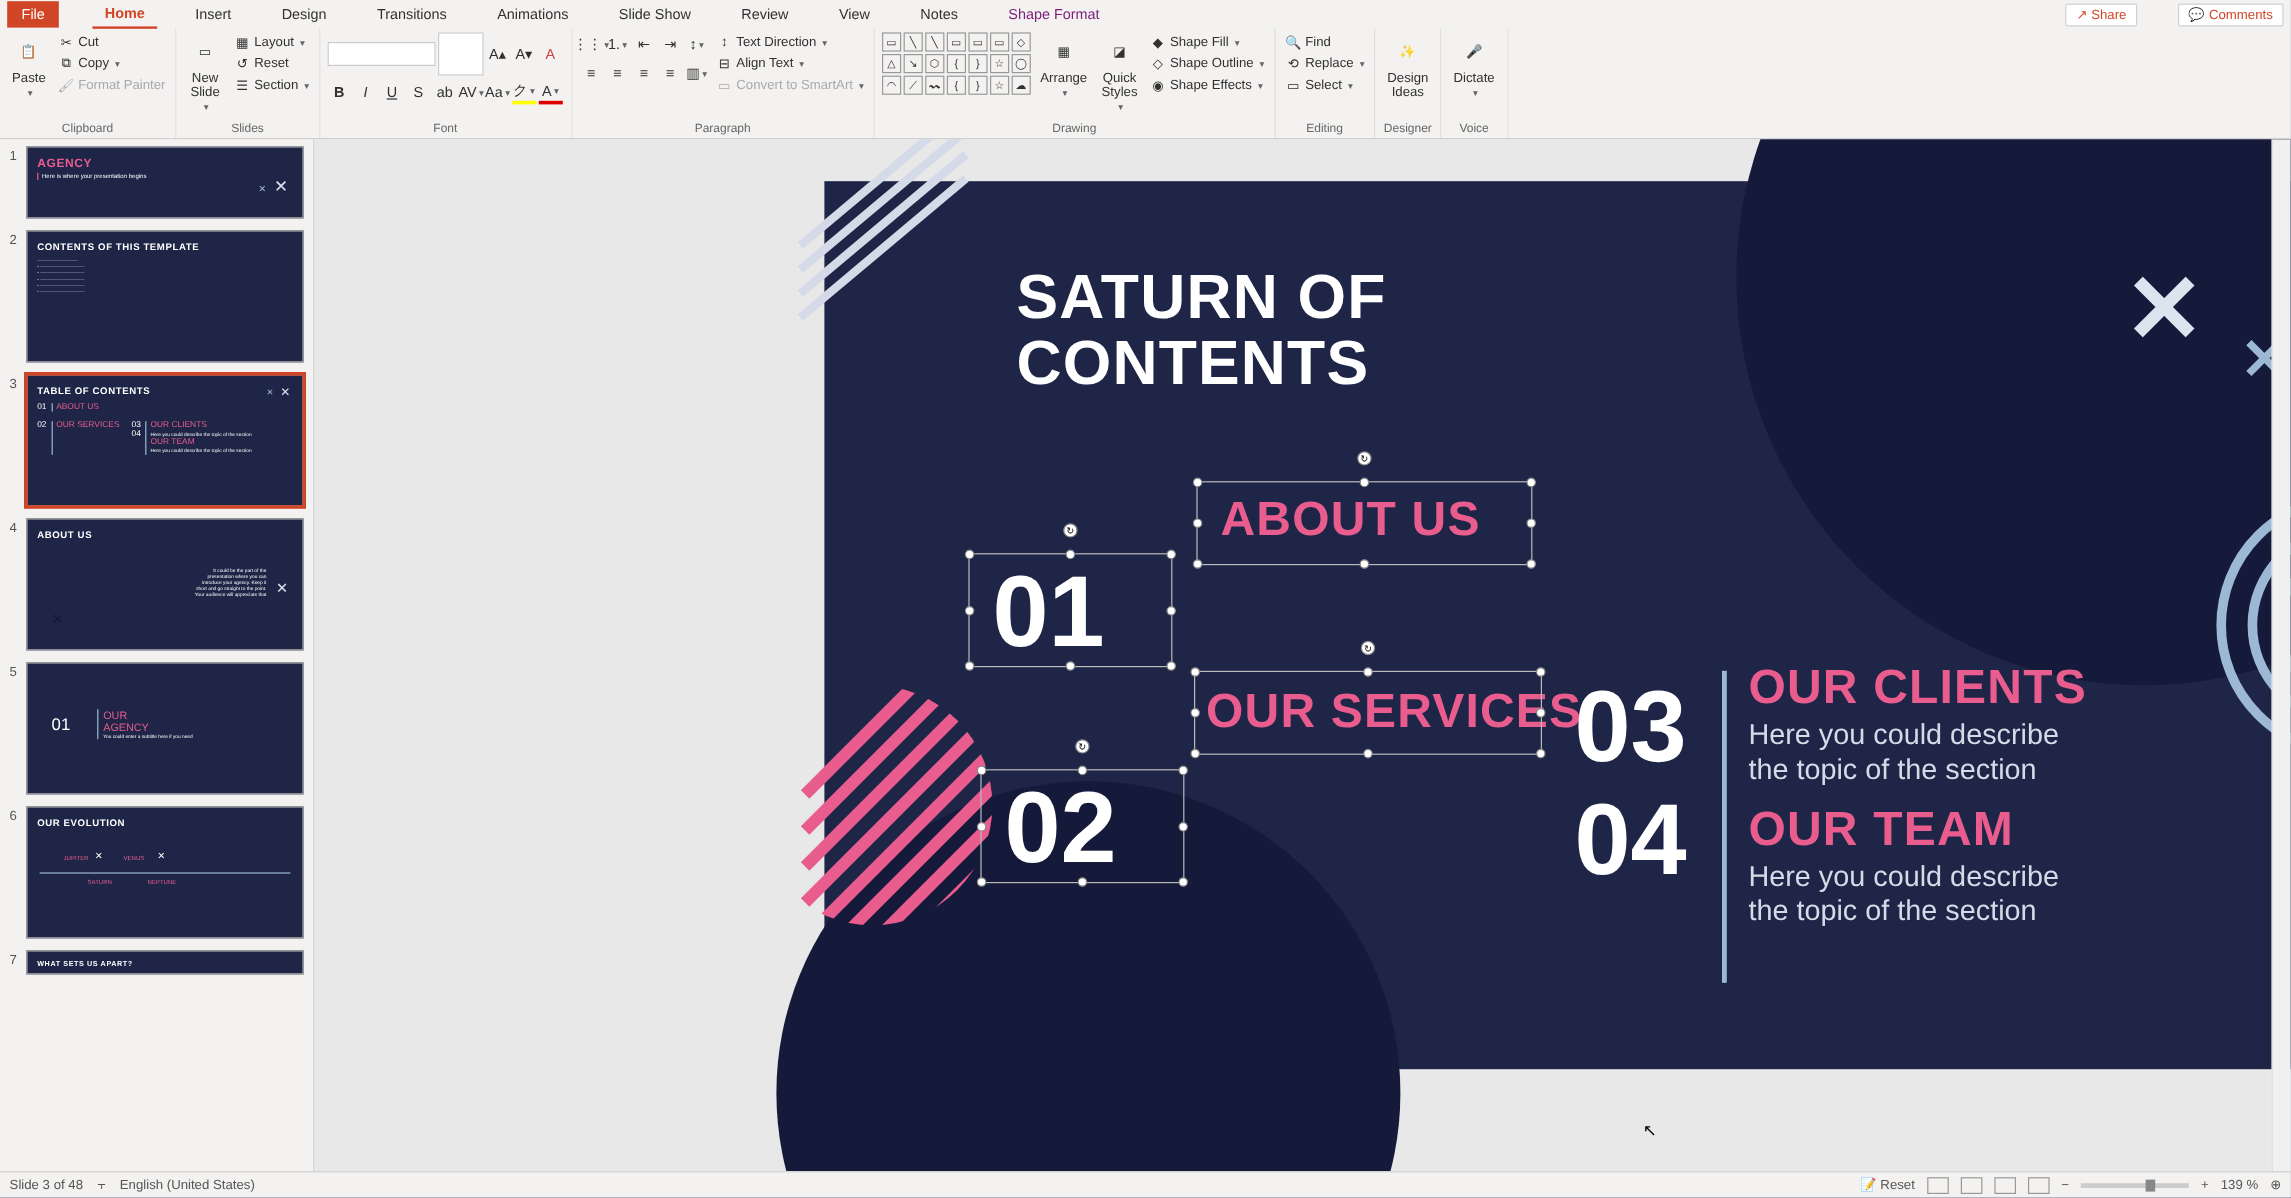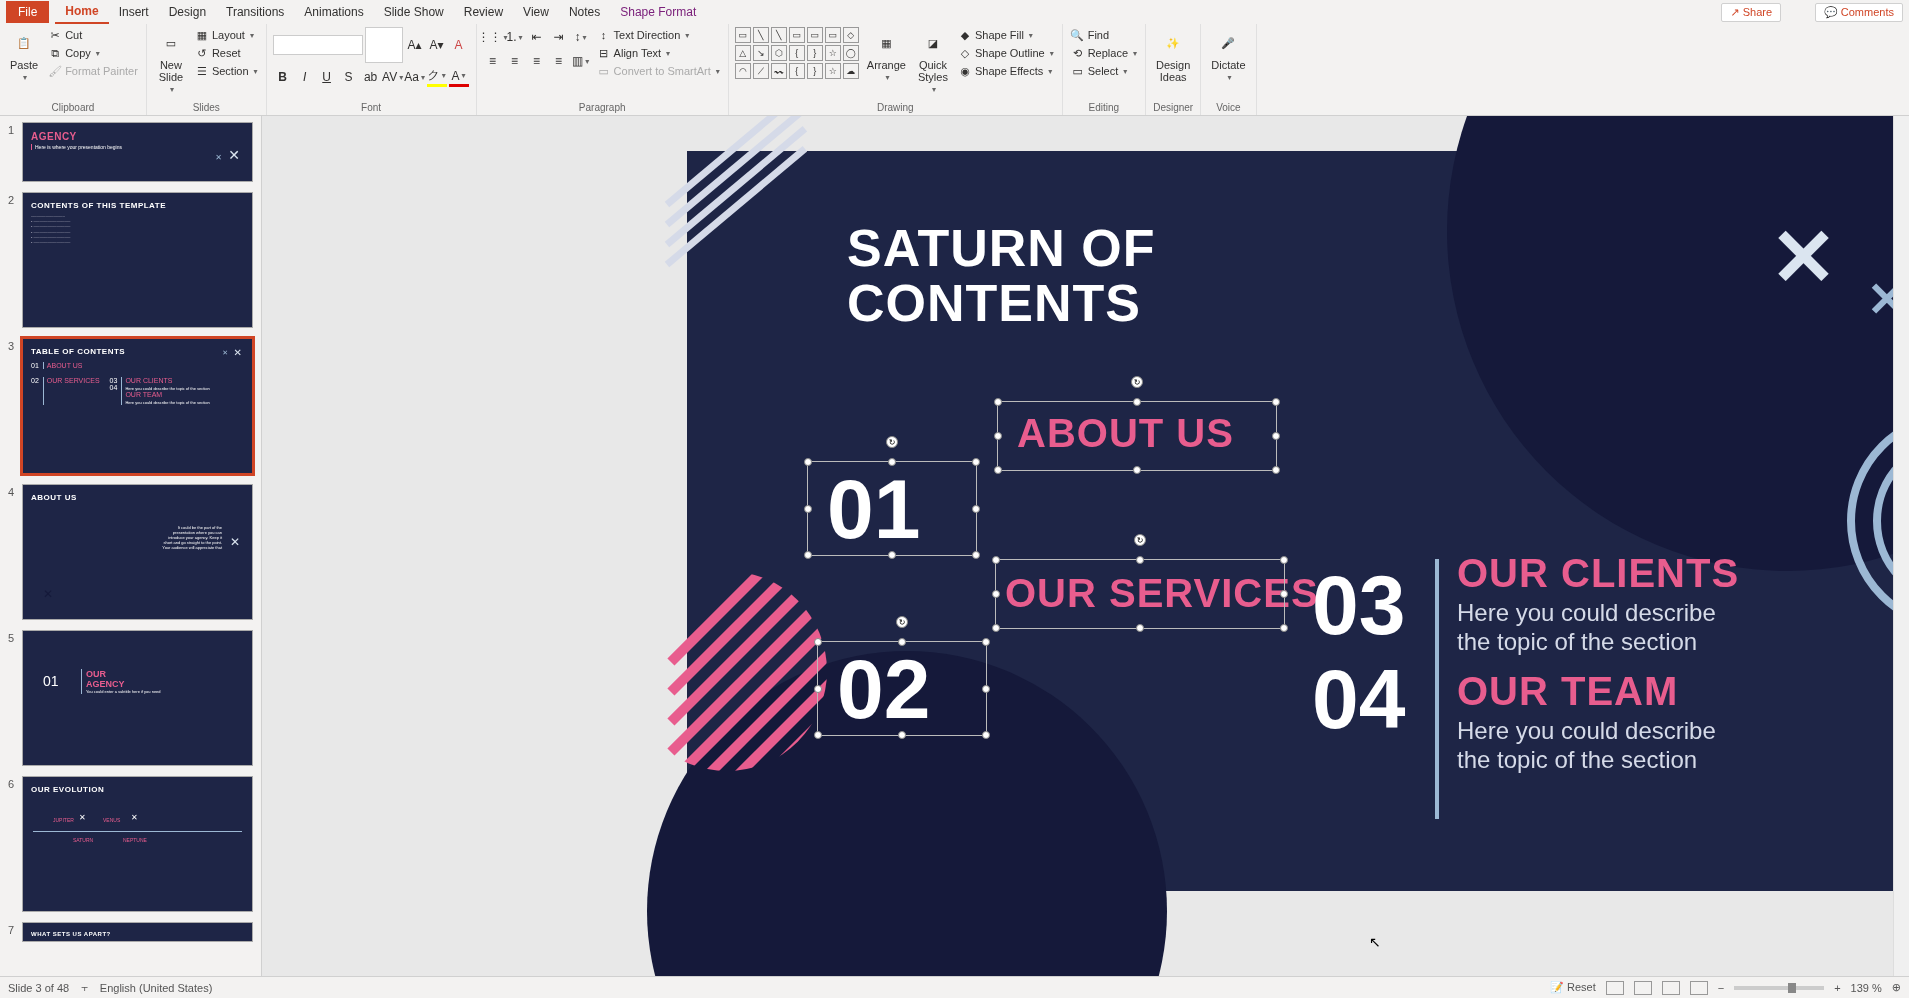--- a/index.html
+++ b/index.html
@@ -1,19 +1,19 @@
 <!DOCTYPE html>
 <html><head>
 <meta charset="utf-8">
 <style>
 * { margin: 0; padding: 0; box-sizing: border-box; font-family: "Segoe UI", sans-serif; }
 body { background: #e8e8e8; width: 1909px; height: 998px; overflow: hidden; position: relative; }
 
 
-.menubar { height: 24px; background: #f3f2f1; display: flex; align-items: center; padding: 0 6px; font-size: 12px; color: #323130; }
+.menubar { height: 24px; background: #f3f2f1; display: flex; align-items: center; padding: 0 6px; font-size: 12px; color: #323130; gap: 22px; }
 .menubar .tab { padding: 4px 10px; cursor: pointer; }
 .menubar .tab.file { background: #d04525; color: #fff; margin-right: 6px; padding: 4px 12px; }
 .menubar .tab.active { border-bottom: 2px solid #d04525; color: #d04525; font-weight: 600; }
 .menubar .tab.context { color: #7b217b; }
 .menubar .right { margin-left: auto; display: flex; gap: 6px; }
 .menubar .right .btn { border: 1px solid #d0d0d0; padding: 2px 8px; font-size: 11px; color: #555; background: #fff; border-radius: 2px; }
 .menubar .right .share { color: #d04525; }
 .menubar .right .comments { color: #d04525; margin-left: 28px; }
 
 
@@ -38,21 +38,21 @@
 .shapes-grid { display: grid; grid-template-columns: repeat(7, 16px); grid-template-rows: repeat(3, 16px); gap: 2px; }
 .shapes-grid span { border: 1px solid #999; font-size: 9px; display: flex; align-items: center; justify-content: center; }
 
 
 .main { position: absolute; top: 116px; left: 0; right: 0; bottom: 22px; display: flex; }
 
 
 .thumbs { width: 262px; background: #f3f2f1; border-right: 1px solid #d0d0d0; overflow-y: auto; padding: 4px 0; position: relative; }
 .thumb-row { display: flex; padding: 2px 8px 8px 8px; }
 .thumb-num { width: 14px; font-size: 11px; color: #555; padding-top: 2px; }
-.thumb { flex: 1; height: 136px; background: #1e2546; border: 1px solid #aaa; position: relative; color: #fff; font-size: 6px; overflow: hidden; padding: 8px; }
+.thumb { flex: 1; height: 110px; background: #1e2546; border: 1px solid #aaa; position: relative; color: #fff; font-size: 6px; overflow: hidden; padding: 8px; }
 .thumb.active { outline: 3px solid #d04525; outline-offset: -1px; }
 .thumb .t-title { font-weight: bold; font-size: 8px; letter-spacing: 0.5px; }
 .thumb .pink { color: #e85d8e; }
 
 
 .editor { flex: 1; background: #e8e8e8; position: relative; overflow: hidden; }
 .editor-scroll { position: absolute; right: 0; top: 0; width: 16px; height: 100%; background: #f0f0f0; border-left: 1px solid #ddd; }
 
 
 .slide { position: absolute; left: 425px; top: 35px; width: 1320px; height: 740px; background: #1e2546; overflow: visible; }
@@ -375,21 +375,21 @@
         <span style="position:absolute;right:12px;top:50px;font-size:12px;color:#dbe5f0">✕</span>
         <span style="position:absolute;left:20px;bottom:18px;font-size:12px;color:#15193a">✕</span>
         <div style="position:absolute;right:30px;top:40px;font-size:4px;text-align:right;width:60px">It could be the part of the presentation where you can introduce your agency. Keep it short and go straight to the point. Your audience will appreciate that</div>
       </div>
     </div>
     <div class="thumb-row">
       <div class="thumb-num">5</div>
       <div class="thumb">
         <div style="position:absolute;left:20px;top:42px;font-size:14px">01</div>
         <div style="position:absolute;left:58px;top:38px;border-left:1px solid #9cb8d4;padding-left:4px">
-          <div class="pink" style="font-size:9px;font-weight:bold">OUR<br><span>AGENCY</span></div>
+          <div class="pink" style="font-size:9px;font-weight:normal">OUR<br><span>AGENCY</span></div>
           <div style="font-size:4px">You could enter a subtitle here if you need</div>
         </div>
       </div>
     </div>
     <div class="thumb-row">
       <div class="thumb-num">6</div>
       <div class="thumb">
         <div class="t-title">OUR EVOLUTION</div>
         <div style="position:absolute;left:10px;right:10px;top:54px;height:1px;background:#9cb8d4"></div>
         <div style="position:absolute;left:30px;top:40px;font-size:5px;color:#e85d8e">JUPITER</div>

